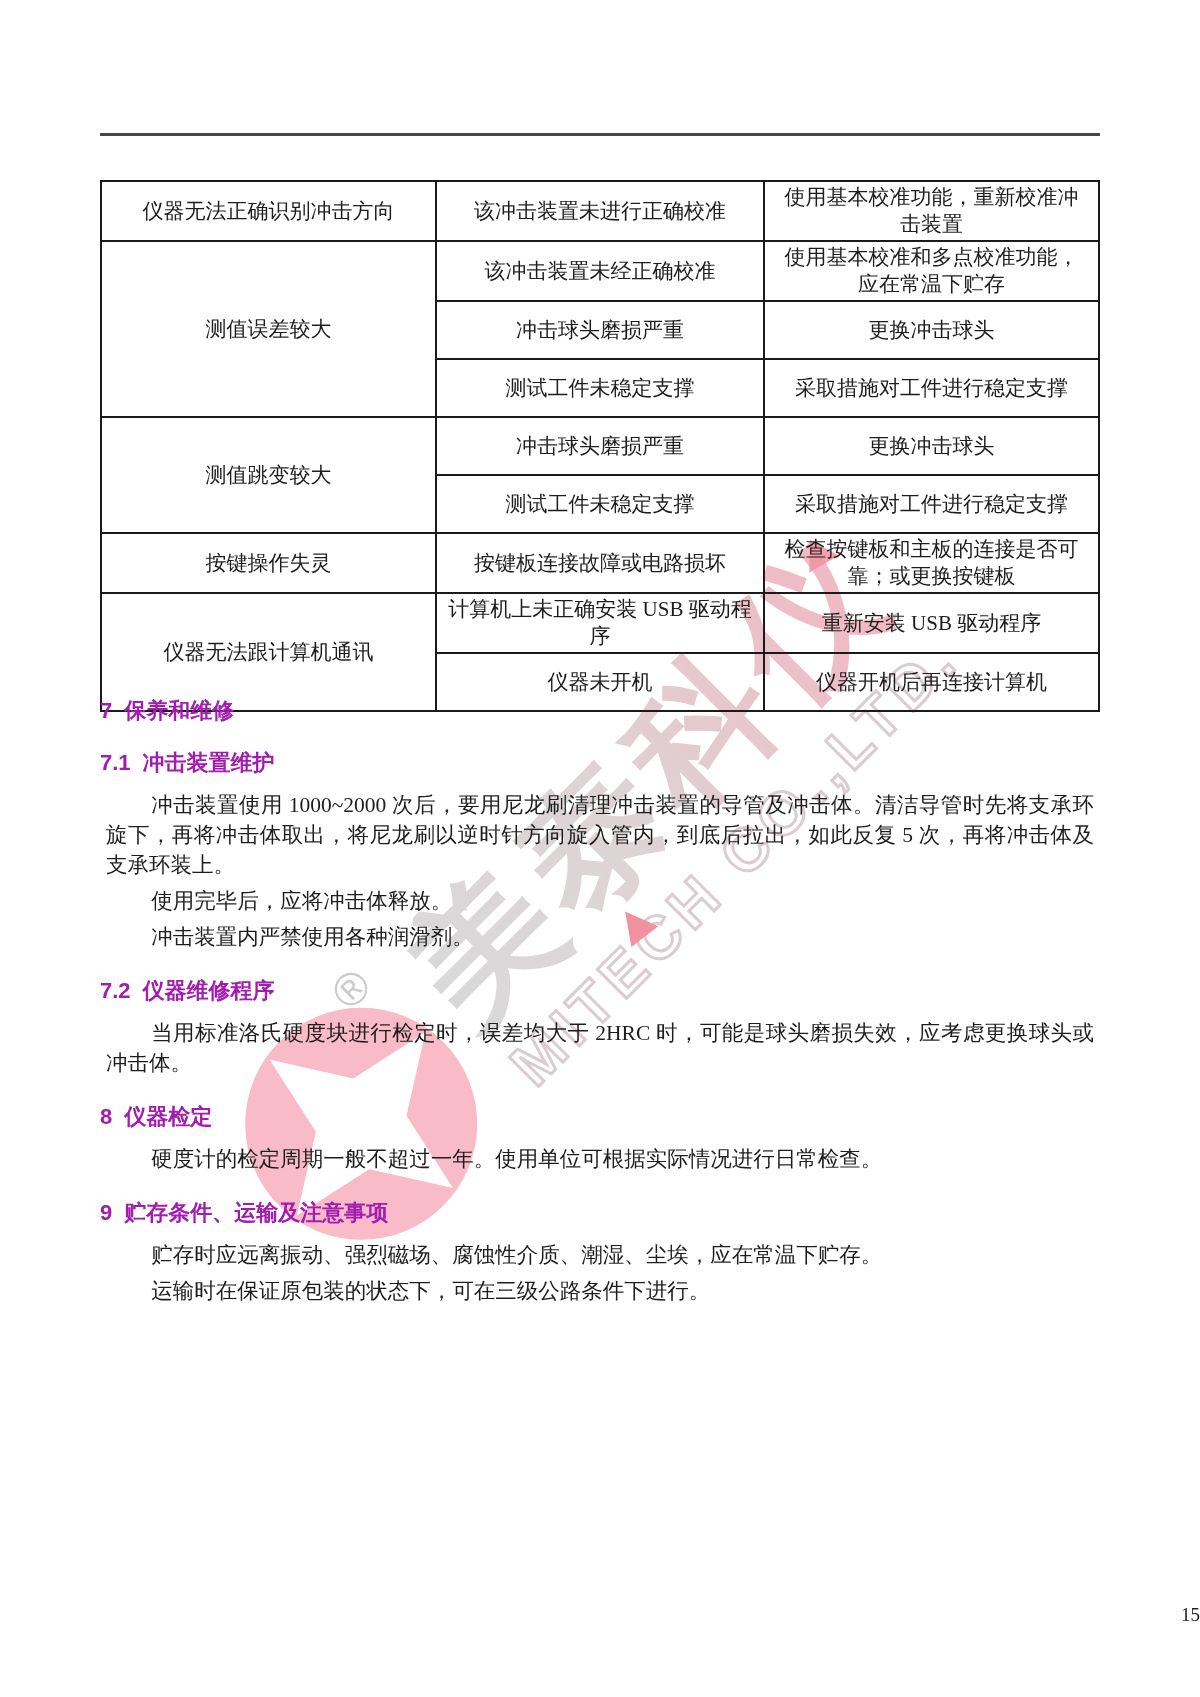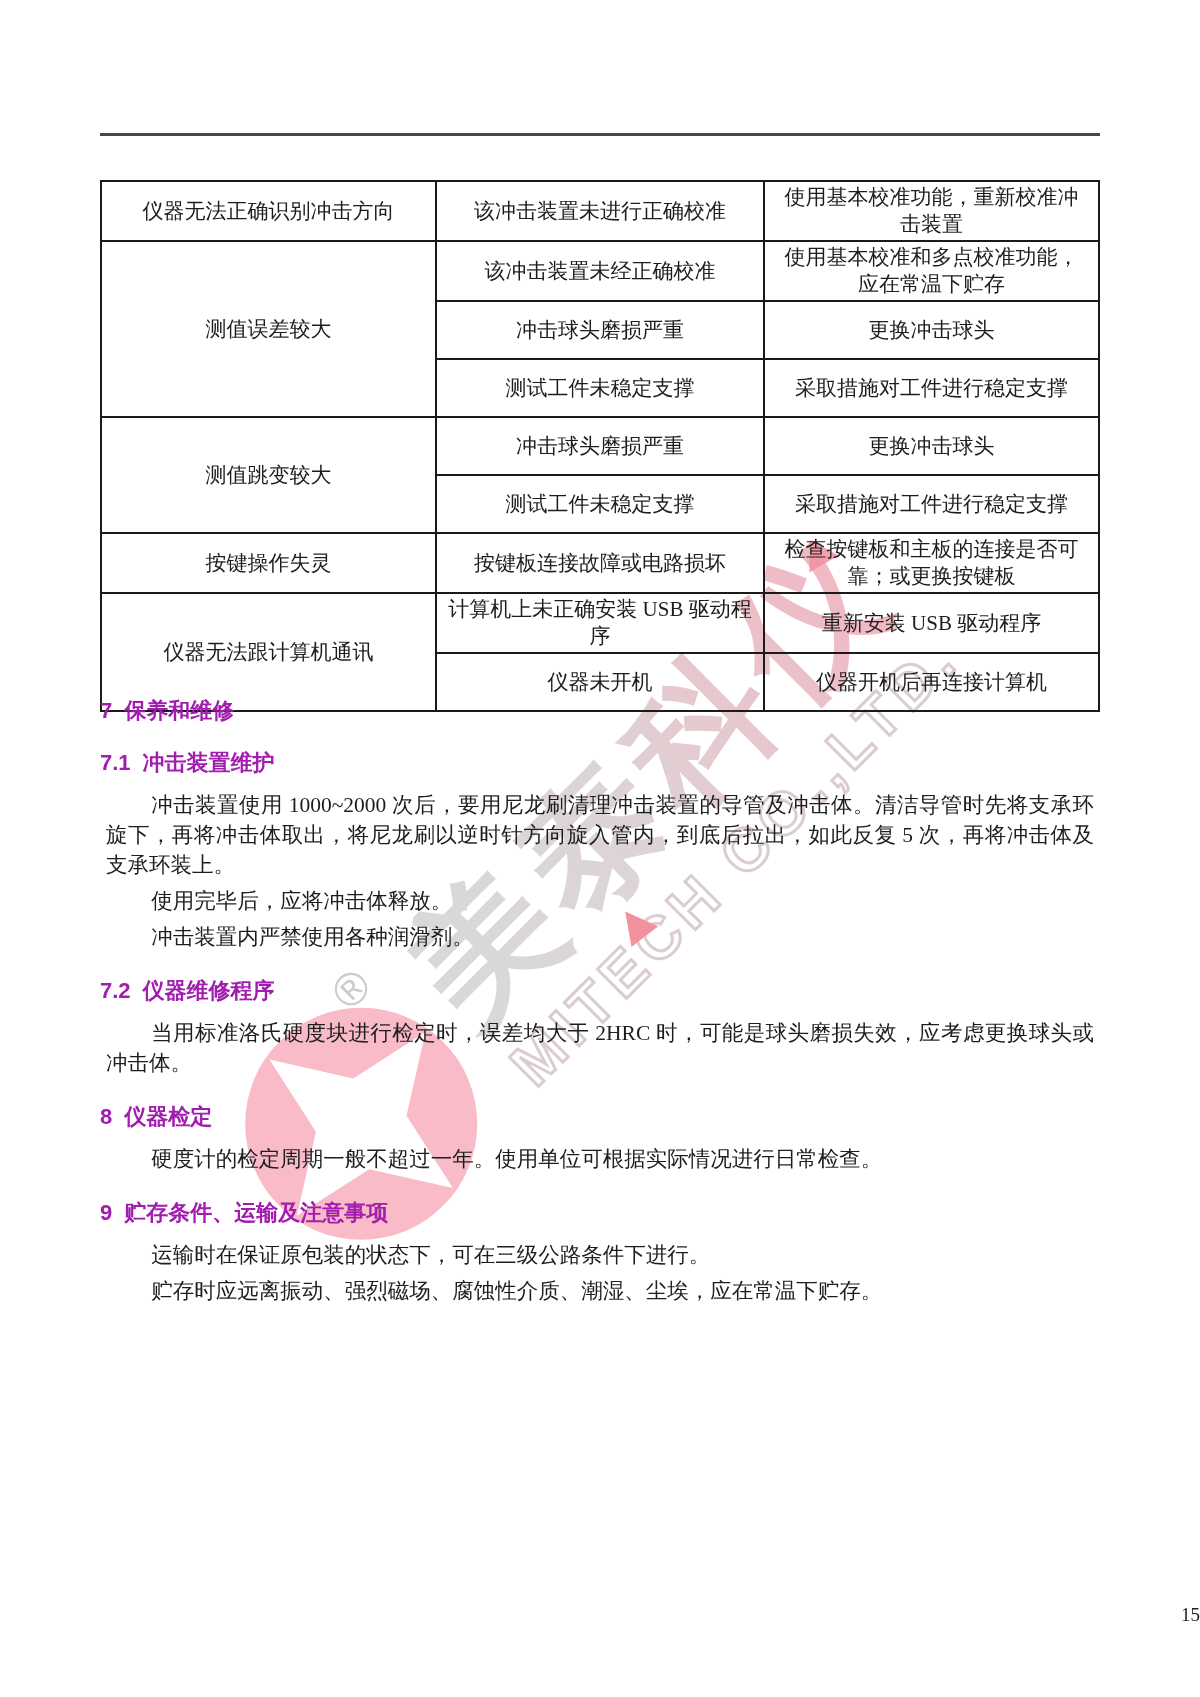--- a/index.html
+++ b/index.html
@@ -141,20 +141,20 @@
     <p class="para">当用标准洛氏硬度块进行检定时，误差均大于 2HRC 时，可能是球头磨损失效，应考虑更换球头或冲击体。</p>
 
     <div class="heading">
       <span class="num">8</span><span>仪器检定</span>
     </div>
     <p class="para">硬度计的检定周期一般不超过一年。使用单位可根据实际情况进行日常检查。</p>
 
     <div class="heading">
       <span class="num">9</span><span>贮存条件、运输及注意事项</span>
     </div>
+    <p class="para">贮存时应远离振动、强烈磁场、腐蚀性介质、潮湿、尘埃，应在常温下贮存。</p>
     <p class="para">运输时在保证原包装的状态下，可在三级公路条件下进行。</p>
-    <p class="para">贮存时应远离振动、强烈磁场、腐蚀性介质、潮湿、尘埃，应在常温下贮存。</p>
 
   </div>
 
   <div class="pagenum">15</div>
 
 </div>
 
 </body></html>

